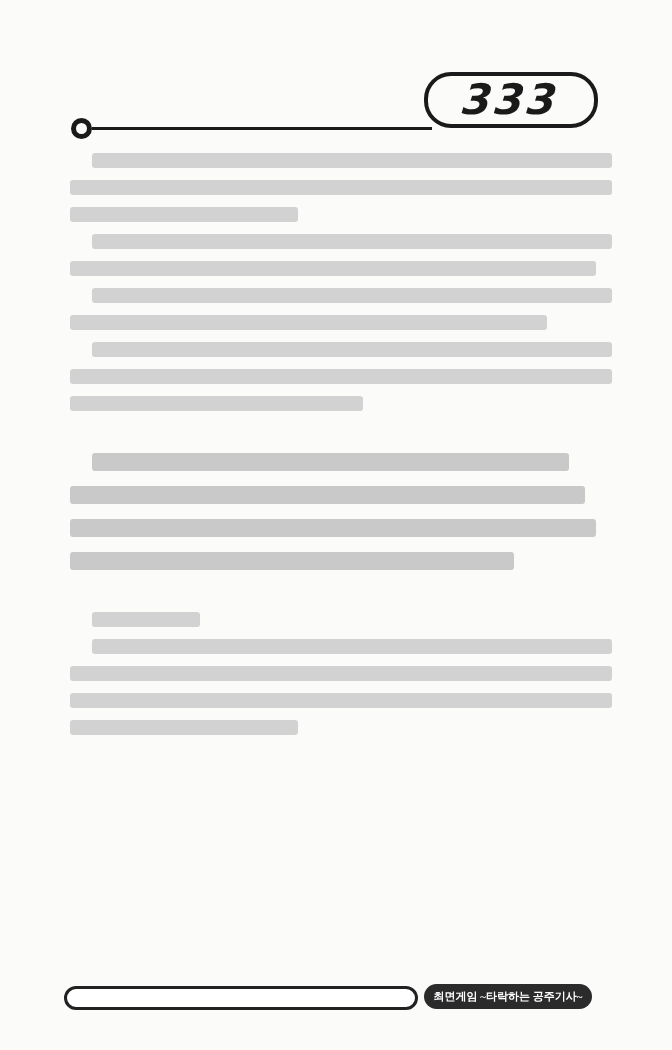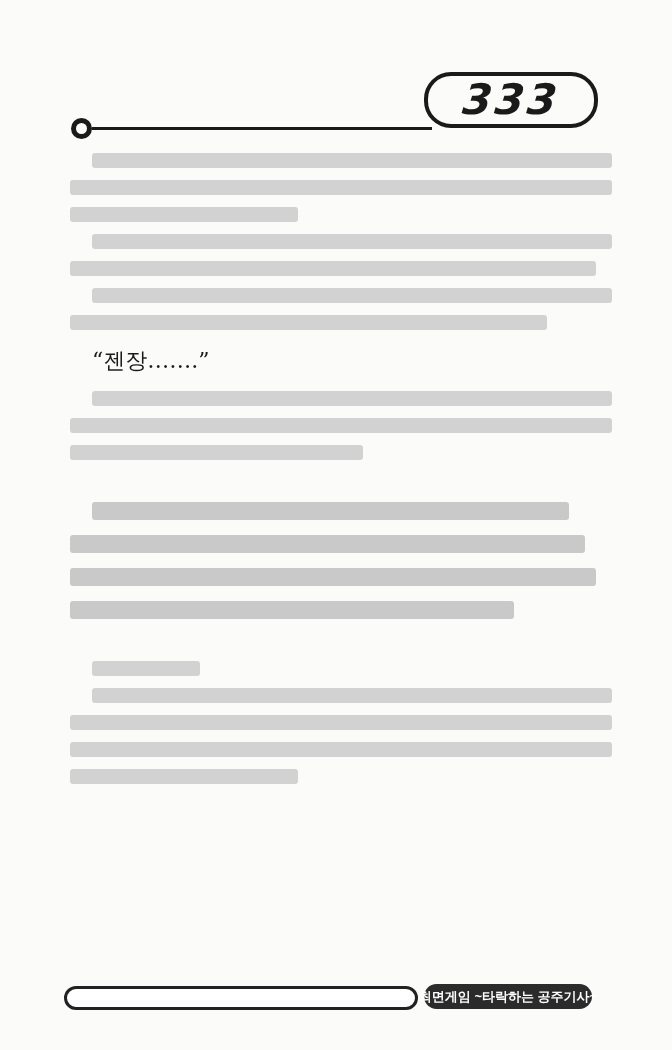--- a/index.html
+++ b/index.html
@@ -89,22 +89,22 @@
   }
   .book-title-pill {
     position: absolute;
     left: 424px; top: 984px;
     width: 168px; height: 25px;
     background: #2b2b2b;
     border-radius: 13px;
     display: flex; align-items: center; justify-content: center;
   }
   .book-title-pill span {
-    font-family: Liberation Sans, sans-serif;
-    font-size: 13px; font-weight: bold;
+    font-family: Liberation Serif, serif;
+    font-size: 11px; font-weight: bold;
     color: #ffffff;
     white-space: nowrap;
   }
 </style>
 </head>
 <body>
 
 <div>
   <span class="line-end-ring"></span>
   <div class="header-rule"></div>
@@ -120,21 +120,20 @@
       <span class="rline" style="width: 42%;"></span>
     </div>
     <div class="redacted">
       <span class="rline" style="margin-left: 22px; width: calc(100% - 22px);"></span>
       <span class="rline" style="width: 97%;"></span>
     </div>
     <div class="redacted">
       <span class="rline" style="margin-left: 22px; width: calc(100% - 22px);"></span>
       <span class="rline" style="width: 88%;"></span>
     </div>
-    <p class="para">“젠장…….”</p>
     <div class="redacted">
       <span class="rline" style="margin-left: 22px; width: calc(100% - 22px);"></span>
       <span class="rline" style="width: 100%;"></span>
       <span class="rline" style="width: 54%;"></span>
     </div>
     <div class="redacted large" style="margin-top: 42px;">
       <span class="rline" style="margin-left: 22px; width: calc(92% - 22px);"></span>
       <span class="rline" style="width: 95%;"></span>
       <span class="rline" style="width: 97%;"></span>
       <span class="rline" style="width: 82%;"></span>

